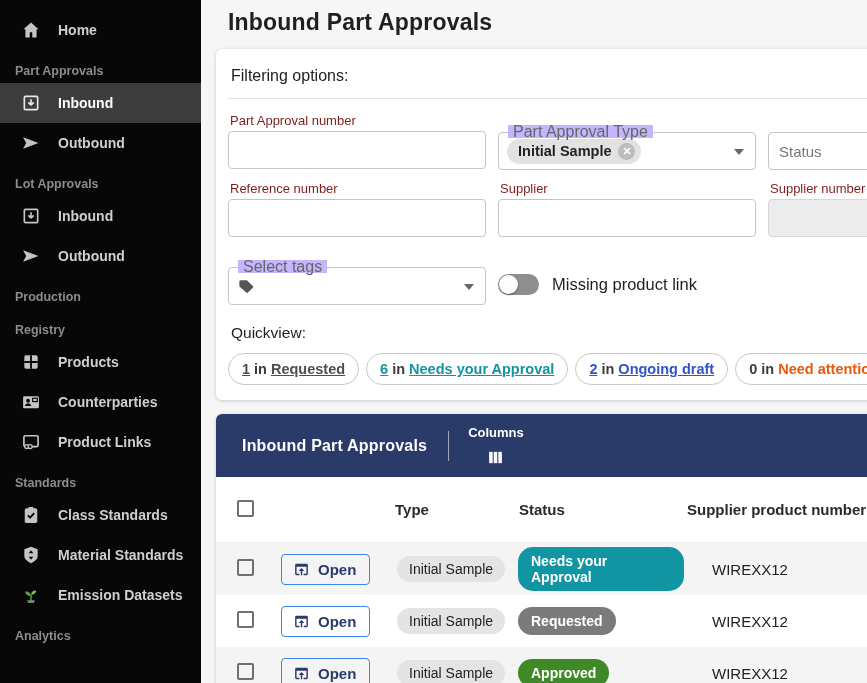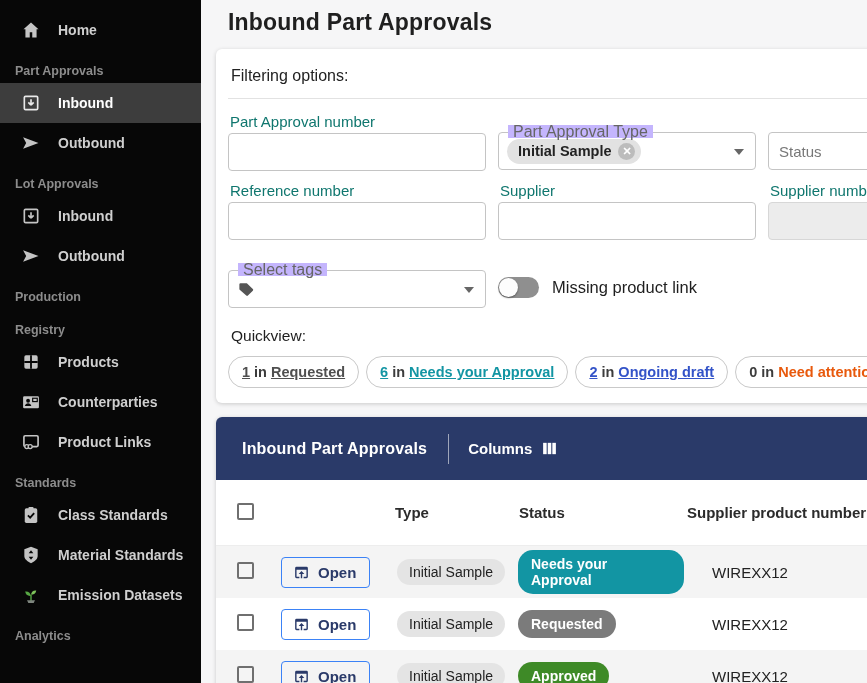--- a/index.html
+++ b/index.html
@@ -20,21 +20,21 @@
   .main { position:absolute; left:201px; top:0; width:680px; height:100%; }
   .page-title { font-size:23px; color:#1f1f1f; margin:9px 0 0 27px; letter-spacing:.2px; }
 
   .card { background:#fff; border-radius:6px; box-shadow:0 1px 4px rgba(0,0,0,.18); margin-left:15px; width:840px; }
   .filter-card { margin-top:13px; padding:16px 12px 15px 12px; }
   .filter-heading { font-size:16px; color:#222; margin:2px 0 13px 3px; }
   .divider { border:none; border-top:1px solid #e2e2e2; margin:0 0 14px 0; }
 
   .filter-row { display:flex; gap:12px; margin-bottom:11px; align-items:flex-start; }
   .field { width:258px; }
-  .field-label { font-size:15px; color:#0f766e; margin:0 0 3px 2px; display:block; }
+  .field-label { font-size:13px; color:#7f1d1d; margin:0 0 3px 2px; display:block; }
   .text-input { width:100%; height:38px; border:1px solid #c4c4c4; border-radius:4px; background:#fff; font-size:15px; padding:0 10px; color:#222; outline:none; }
   .text-input.disabled { background:#ececec; border-color:#d7d7d7; }
   .text-input::placeholder { color:#777; }
 
   .outlined { position:relative; width:258px; height:38px; border:1px solid #c4c4c4; border-radius:4px; margin-top:19px; display:flex; align-items:center; padding:0 30px 0 8px; background:#fff; }
   .outlined .notch-label { position:absolute; top:-8px; left:9px; background:#c4b5fd; padding:0 5px; font-size:16px; color:#666; line-height:13px; }
   .dd-arrow { position:absolute; right:11px; top:16px; width:0; height:0; border-left:5px solid transparent; border-right:5px solid transparent; border-top:6px solid #666; }
 
   .chip { display:inline-flex; align-items:center; gap:7px; background:#e2e2e2; border-radius:16px; padding:4px 6px 4px 11px; font-size:14.5px; font-weight:bold; color:#222; }
   .chip-x { width:17px; height:17px; border-radius:50%; background:#bcbcbc; color:#fff; font-size:11px; line-height:17px; text-align:center; cursor:pointer; }
@@ -48,21 +48,21 @@
   .pills { display:flex; gap:7px; white-space:nowrap; }
   .qv-pill { display:inline-flex; align-items:center; gap:4px; border:1px solid #c9c9c9; border-radius:17px; padding:7px 13px; font-size:14.5px; font-weight:bold; background:#fff; cursor:pointer; flex:0 0 auto; }
   .qv-pill .conn { color:#3c3c3c; }
   .qv-pill .u { text-decoration:underline; }
 
   
   .table-card { margin-top:14px; border-radius:6px 6px 0 0; box-shadow:0 1px 4px rgba(0,0,0,.18); }
   .table-bar { height:63px; background:#2a3a69; border-radius:6px 6px 0 0; display:flex; align-items:center; padding-left:26px; color:#fff; }
   .table-bar .t-title { font-size:16px; font-weight:bold; letter-spacing:.2px; }
   .vdiv { width:1px; height:30px; background:rgba(255,255,255,.55); margin:0 19px 0 21px; }
-  .cols-btn { display:flex; align-items:center; gap:9px; font-size:15px; font-weight:bold; cursor:pointer; }
+  .cols-btn { display:flex; align-items:center; gap:9px; font-size:13px; font-weight:bold; cursor:pointer;flex-direction:column; }
 
   .tgrid { display:grid; grid-template-columns:62px 114px 124px 168px 1fr; align-items:center; }
   .thead-row { height:66px; background:#fff; border-bottom:1px solid #ededed; font-weight:bold; color:#2b2b2b; font-size:15px; }
   .trow { height:52px; font-size:15px; color:#222; }
   .trow.odd { background:#f4f4f4; }
   .trow.even { background:#ffffff; }
 
   .cbx { appearance:none; -webkit-appearance:none; width:17px; height:17px; border:2px solid #6f6f6f; border-radius:2px; background:transparent; margin-left:21px; cursor:pointer; }
 
   .open-btn { display:inline-flex; align-items:center; gap:8px; border:1px solid #3b82f6; border-radius:4px; padding:6px 13px 6px 11px; background:transparent; color:#2a3a69; font-weight:bold; font-size:15px; font-family:inherit; cursor:pointer; margin-left:3px; }

